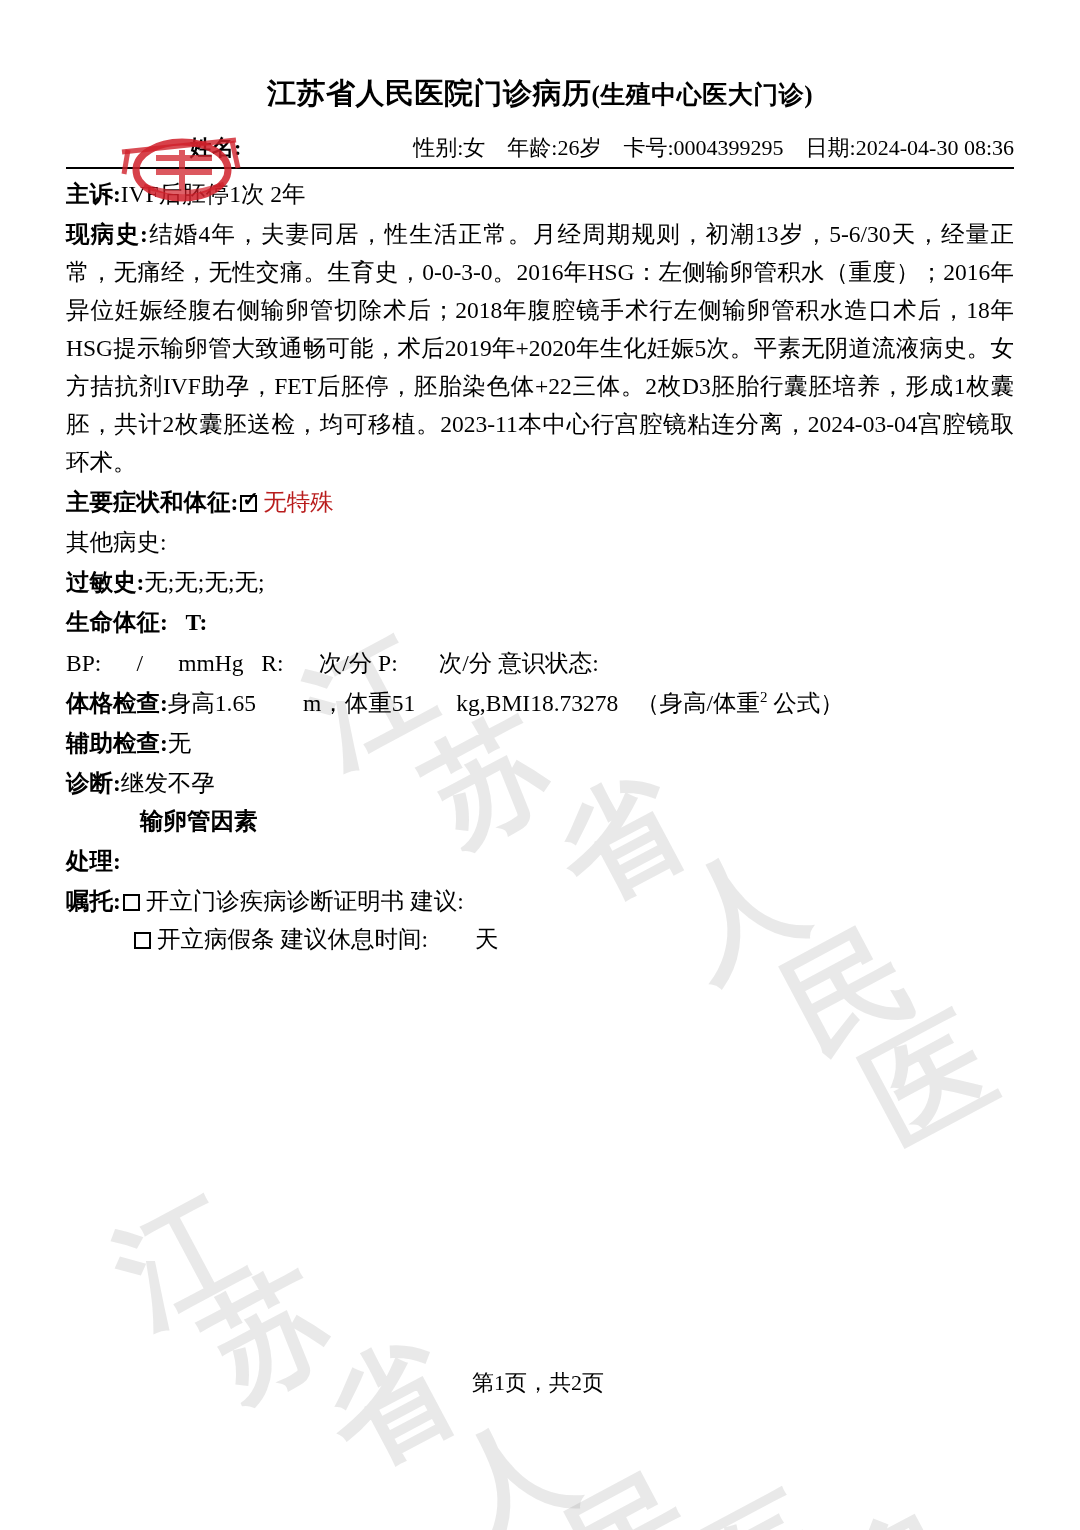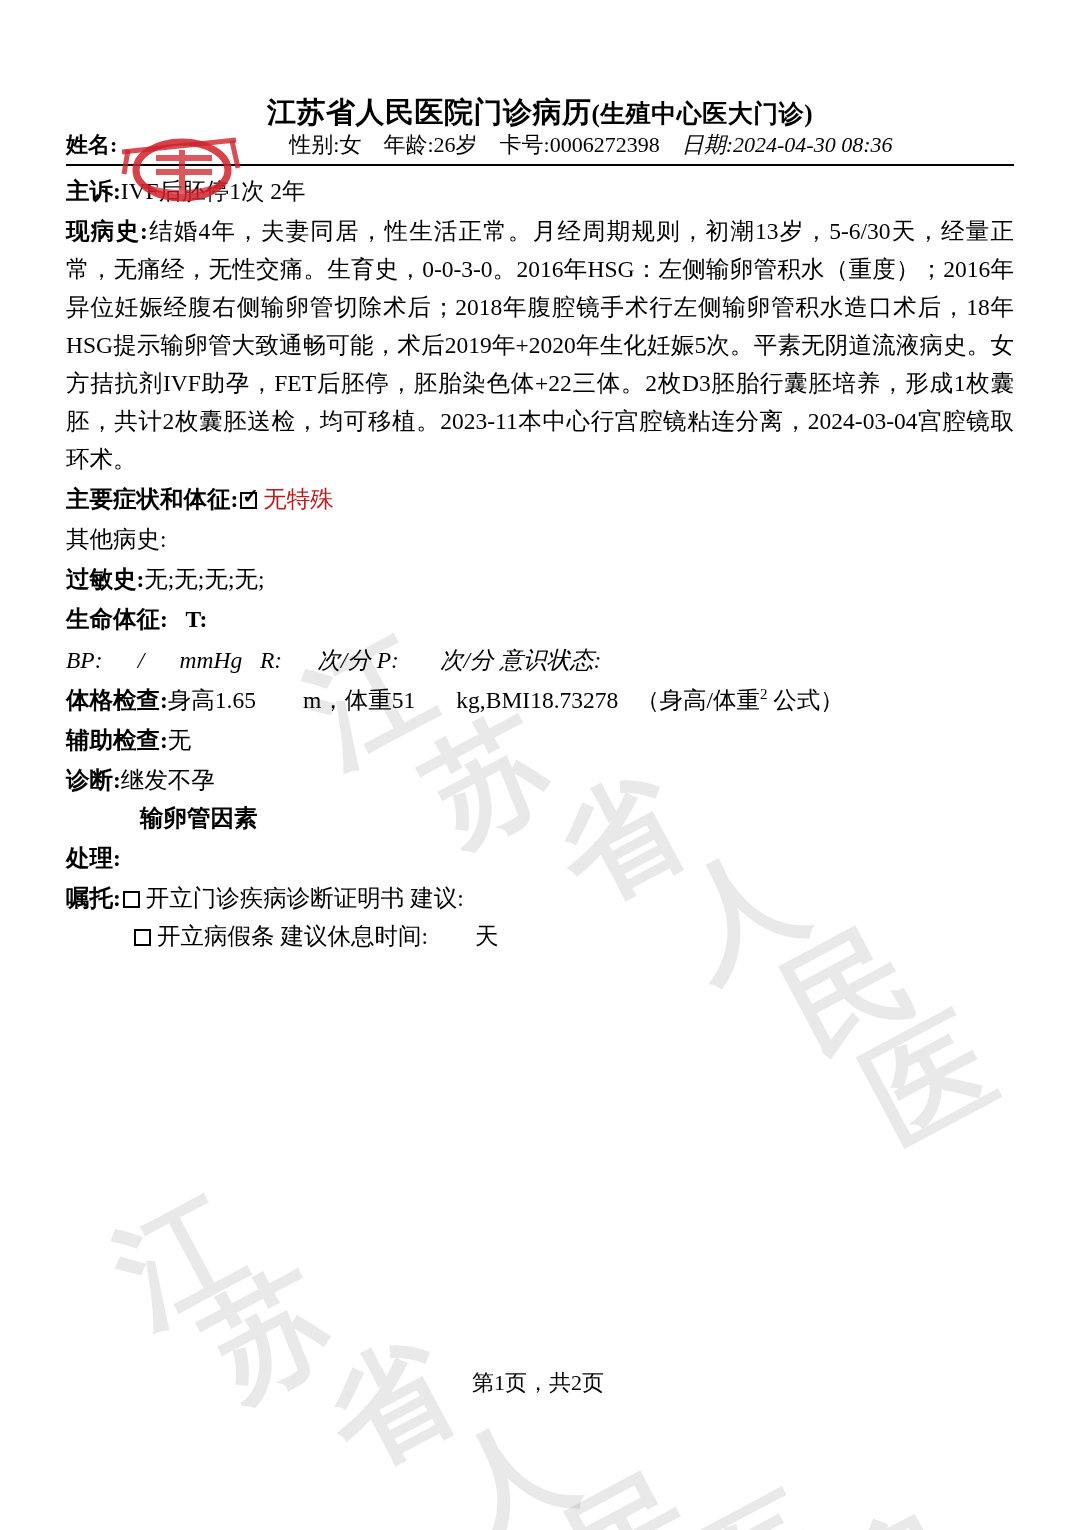--- a/index.html
+++ b/index.html
@@ -39,44 +39,46 @@
     z-index: 2;
     padding: 0 66px;
     box-sizing: border-box;
   }
 
   .doc-title {
     text-align: center;
     font-size: 29px;
     font-weight: 700;
     letter-spacing: 0.5px;
-    padding-top: 95px;
+    padding-top: 76px;
     line-height: 1.2;
     white-space: nowrap;
   }
   .doc-title .sub {
     font-weight: 700;
     font-size: 25px;
   }
 
   .id-row {
+    margin-top: 22px;
     font-size: 22px;
     display: flex;
     align-items: baseline;
     border-bottom: 2px solid #000;
     padding-bottom: 4px;
     white-space: nowrap;
+    justify-content: flex-end;
   }
   .id-row .lbl-name { font-weight: 700; }
   .id-row .name-blank {
     display: inline-block;
     width: 150px;
   }
   .id-row .seg { margin-right: 22px; }
-  .id-row .seg-last { margin-right: 0; font-style: italic; }
+  .id-row .seg-last { margin-right: 0; }
 
   
   .stamp {
     position: absolute;
     left: 104px;
     top: 128px;
     width: 160px;
     height: 80px;
     z-index: 3;
     pointer-events: none;
@@ -112,21 +114,21 @@
     content: "✓";
     position: absolute;
     left: 0px;
     top: -8px;
     font-size: 20px;
     line-height: 20px;
     font-weight: 700;
   }
   .blue { color: #b91c1c; }
 
-  .vitals-line span { white-space: pre; font-style: italic; }
+  .vitals-line span { white-space: pre; }
 
   .sup { font-size: 15px; vertical-align: super; }
 
   .footer {
     position: absolute;
     left: 0;
     right: 4px;
     top: 1368px;
     text-align: center;
     font-size: 22px;
@@ -164,21 +166,21 @@
 <div class="page">
 
   <div class="doc-title">
     <span>江苏省人民医院门诊病历</span><span class="sub">(生殖中心医大门诊)</span>
   </div>
 
   <div class="id-row">
     <span class="seg"><span class="lbl-name">姓名:</span><span class="name-blank"></span></span>
     <span class="seg"><span>性别:</span><span>女</span></span>
     <span class="seg"><span>年龄:</span><span>26岁</span></span>
-    <span class="seg"><span>卡号:</span><span>0006272398</span></span>
+    <span class="seg"><span>卡号:</span><span>0004399295</span></span>
     <span class="seg-last"><span>日期:</span><span>2024-04-30  08:36</span></span>
   </div>
 
   <div class="body-text">
 
     <div class="blk para">
       <span class="lbl">主诉:</span><span>IVF后胚停1次  2年</span>
     </div>
 
     <div class="blk para">

